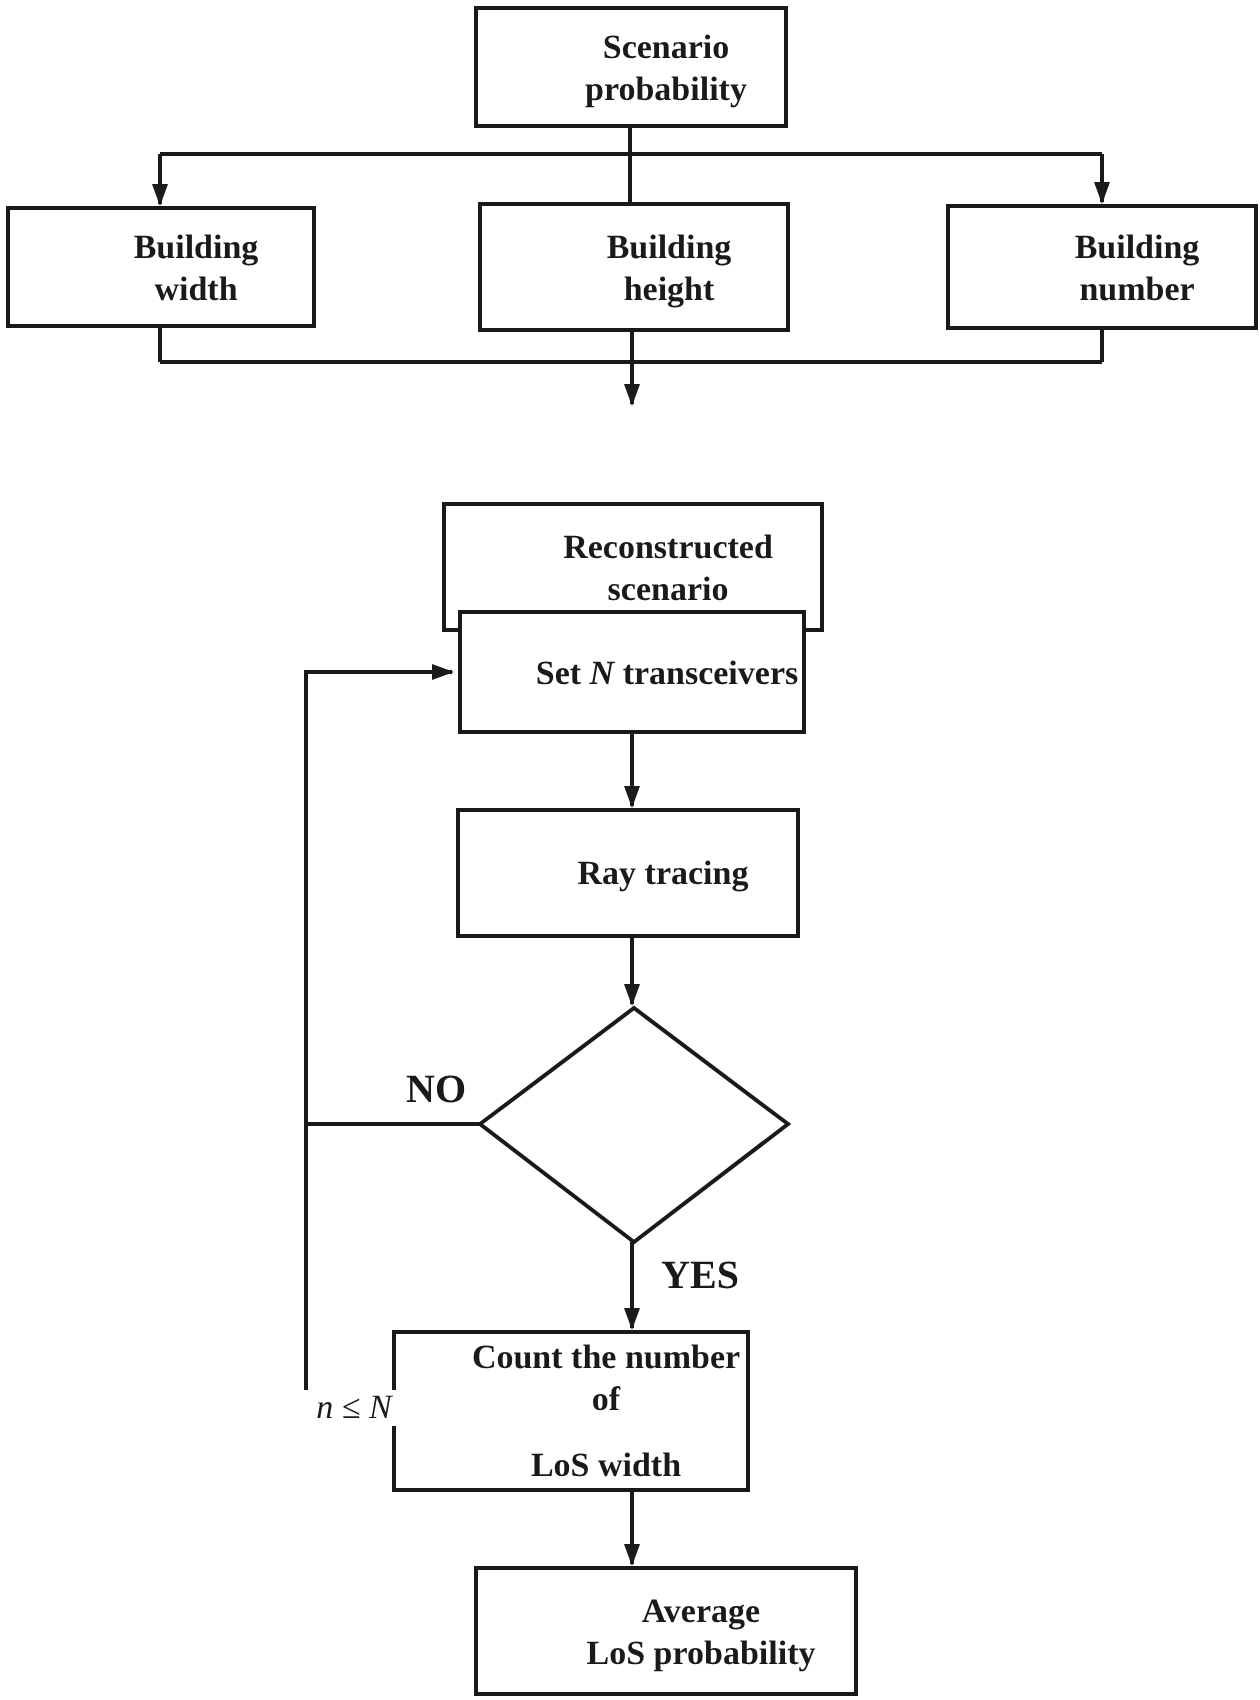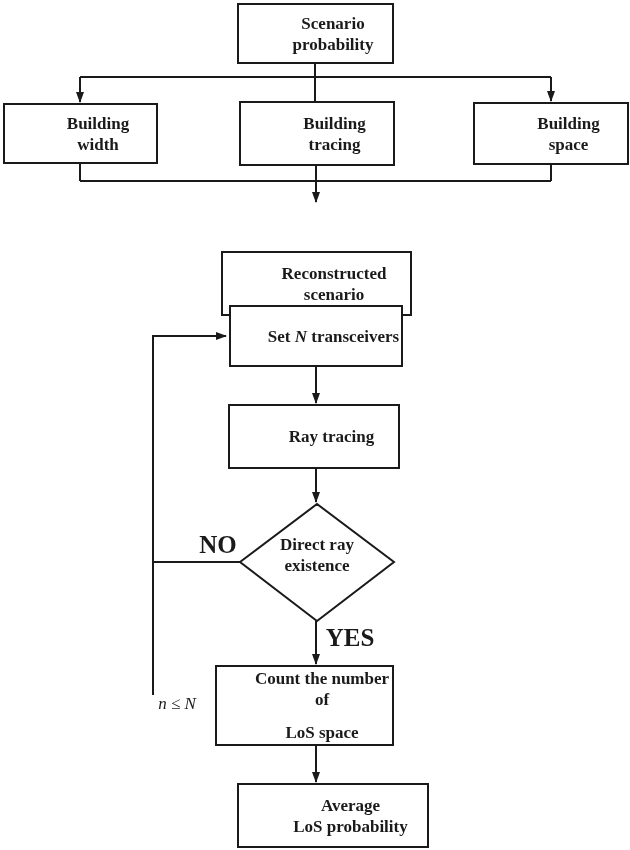--- a/index.html
+++ b/index.html
@@ -8,21 +8,21 @@
     font-family:"Liberation Serif","DejaVu Serif",serif;color:#1a1a1a;
     overflow:hidden;
   }
   .wires{position:absolute;left:0;top:0;width:630px;height:850px;}
   .node{
     position:absolute;box-sizing:border-box;border:2px solid #1a1a1a;background:#ffffff;
     display:flex;flex-direction:column;align-items:center;justify-content:center;
     text-align:center;font-weight:bold;font-size:17px;line-height:21px;padding-left:35px;
   }
   .flat-label{
-    position:absolute;text-align:center;font-weight:bold;font-size:25px;line-height:20px;
+    position:absolute;text-align:center;font-weight:bold;font-size:20px;line-height:20px;
   }
   .loop-label{
     position:absolute;text-align:center;font-style:italic;font-weight:normal;
     font-size:17px;line-height:18px;background:#ffffff;margin-top:16px;
   }
   .diamond-label{
     position:absolute;text-align:center;font-weight:bold;font-size:17px;line-height:21px;
   }
   .var-italic{font-style:italic;}
 </style>
@@ -74,49 +74,45 @@
     <span>probability</span>
   </div>
 
   <div class="node" style="left:3px;top:103px;width:155px;height:61px;">
     <span>Building</span>
     <span>width</span>
   </div>
 
   <div class="node" style="left:239px;top:101px;width:156px;height:65px;">
     <span>Building</span>
-    <span>tracing</span>
+    <span>height</span>
   </div>
 
   <div class="node" style="left:473px;top:102px;width:156px;height:63px;">
     <span>Building</span>
-    <span>space</span>
+    <span>number</span>
   </div>
 
   <div class="node" style="left:221px;top:203px;width:191px;height:65px;margin-top:48px;">
     <span>Reconstructed</span>
     <span>scenario</span>
   </div>
 
   <div class="node" style="left:229px;top:305px;width:174px;height:62px;">
     <span><span>Set </span><span class="var-italic">N</span><span> transceivers</span></span>
   </div>
 
   <div class="node" style="left:228px;top:404px;width:172px;height:65px;">
     <span>Ray tracing</span>
   </div>
 
-  <div class="diamond-label" style="left:242px;top:534px;width:150px;">
-    <div>Direct ray</div>
-    <div>existence</div>
-  </div>
 
-  <div class="node" style="left:215px;top:665px;width:179px;height:81px;gap:12px;">
+  <div class="node" style="left:196px;top:665px;width:179px;height:81px;gap:12px;">
     <span>Count the number of</span>
-    <span>LoS space</span>
+    <span>LoS width</span>
   </div>
 
   <div class="node" style="left:237px;top:783px;width:192px;height:65px;">
     <span>Average</span>
     <span>LoS probability</span>
   </div>
 
   <div class="flat-label" style="left:196px;top:535px;width:44px;">NO</div>
 
   <div class="flat-label" style="left:324px;top:628px;width:52px;">YES</div>

